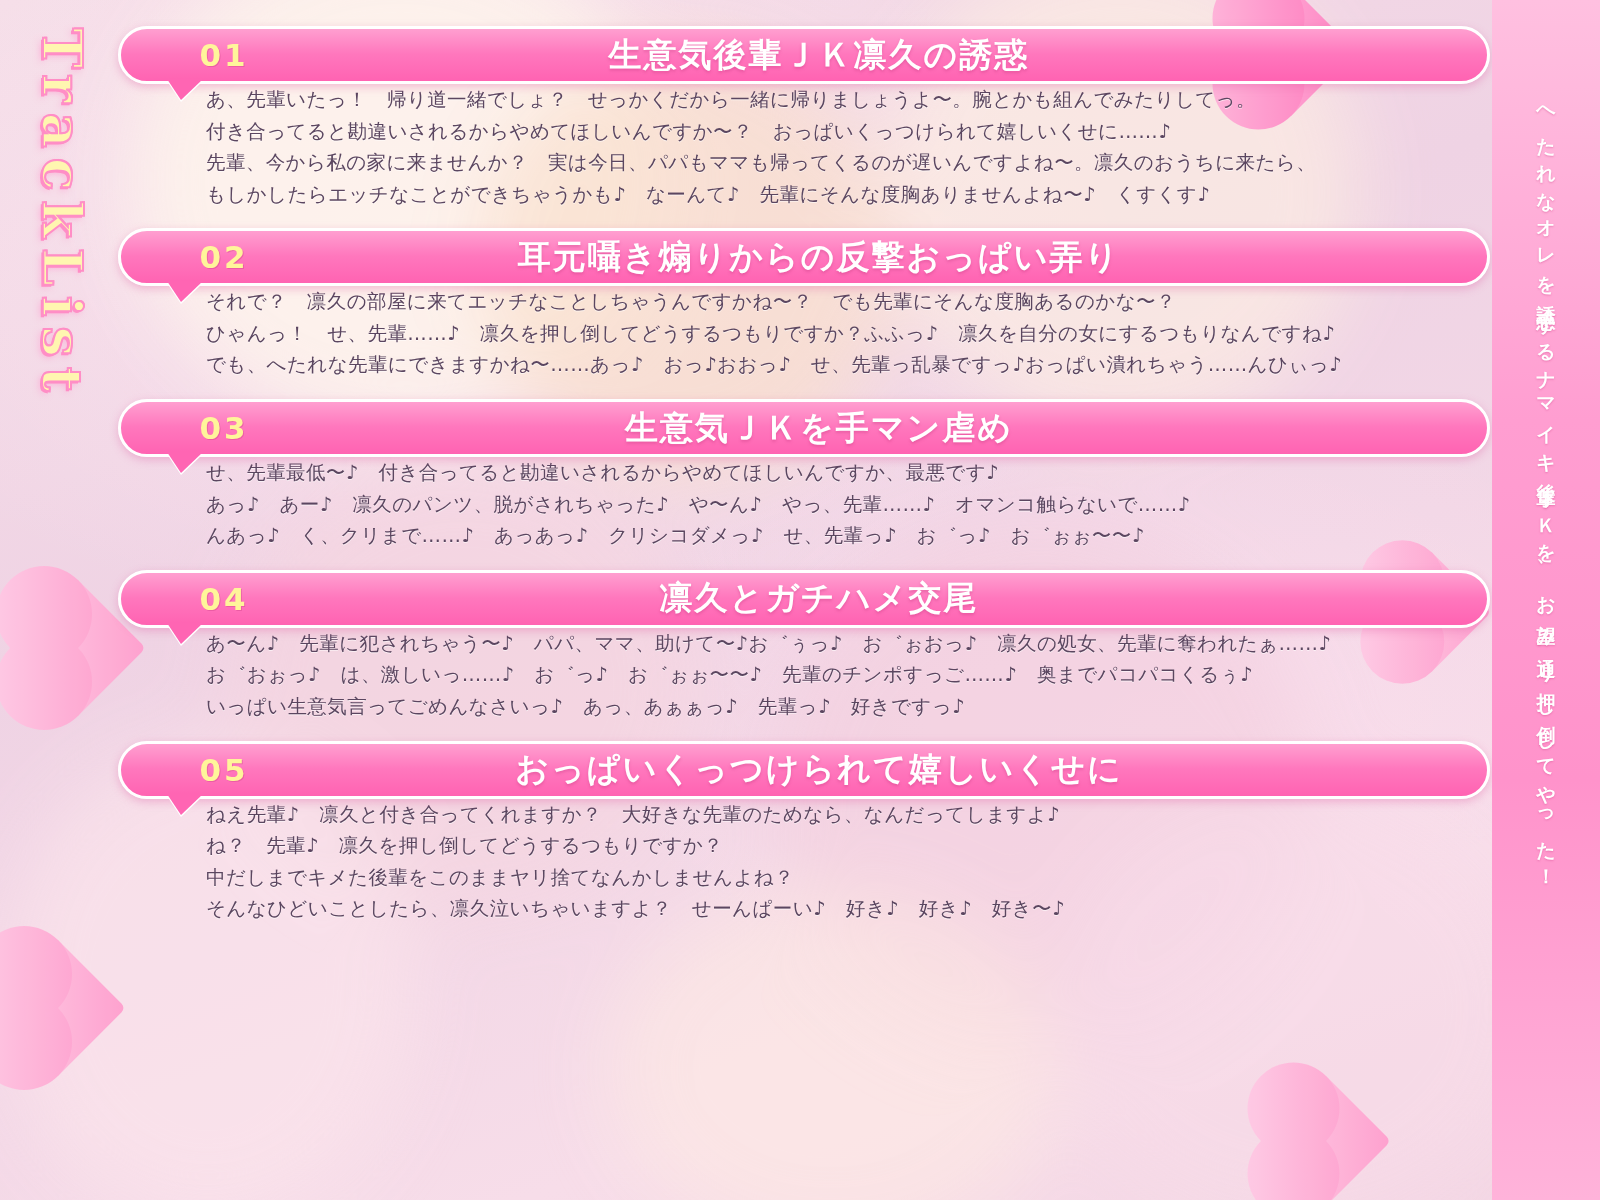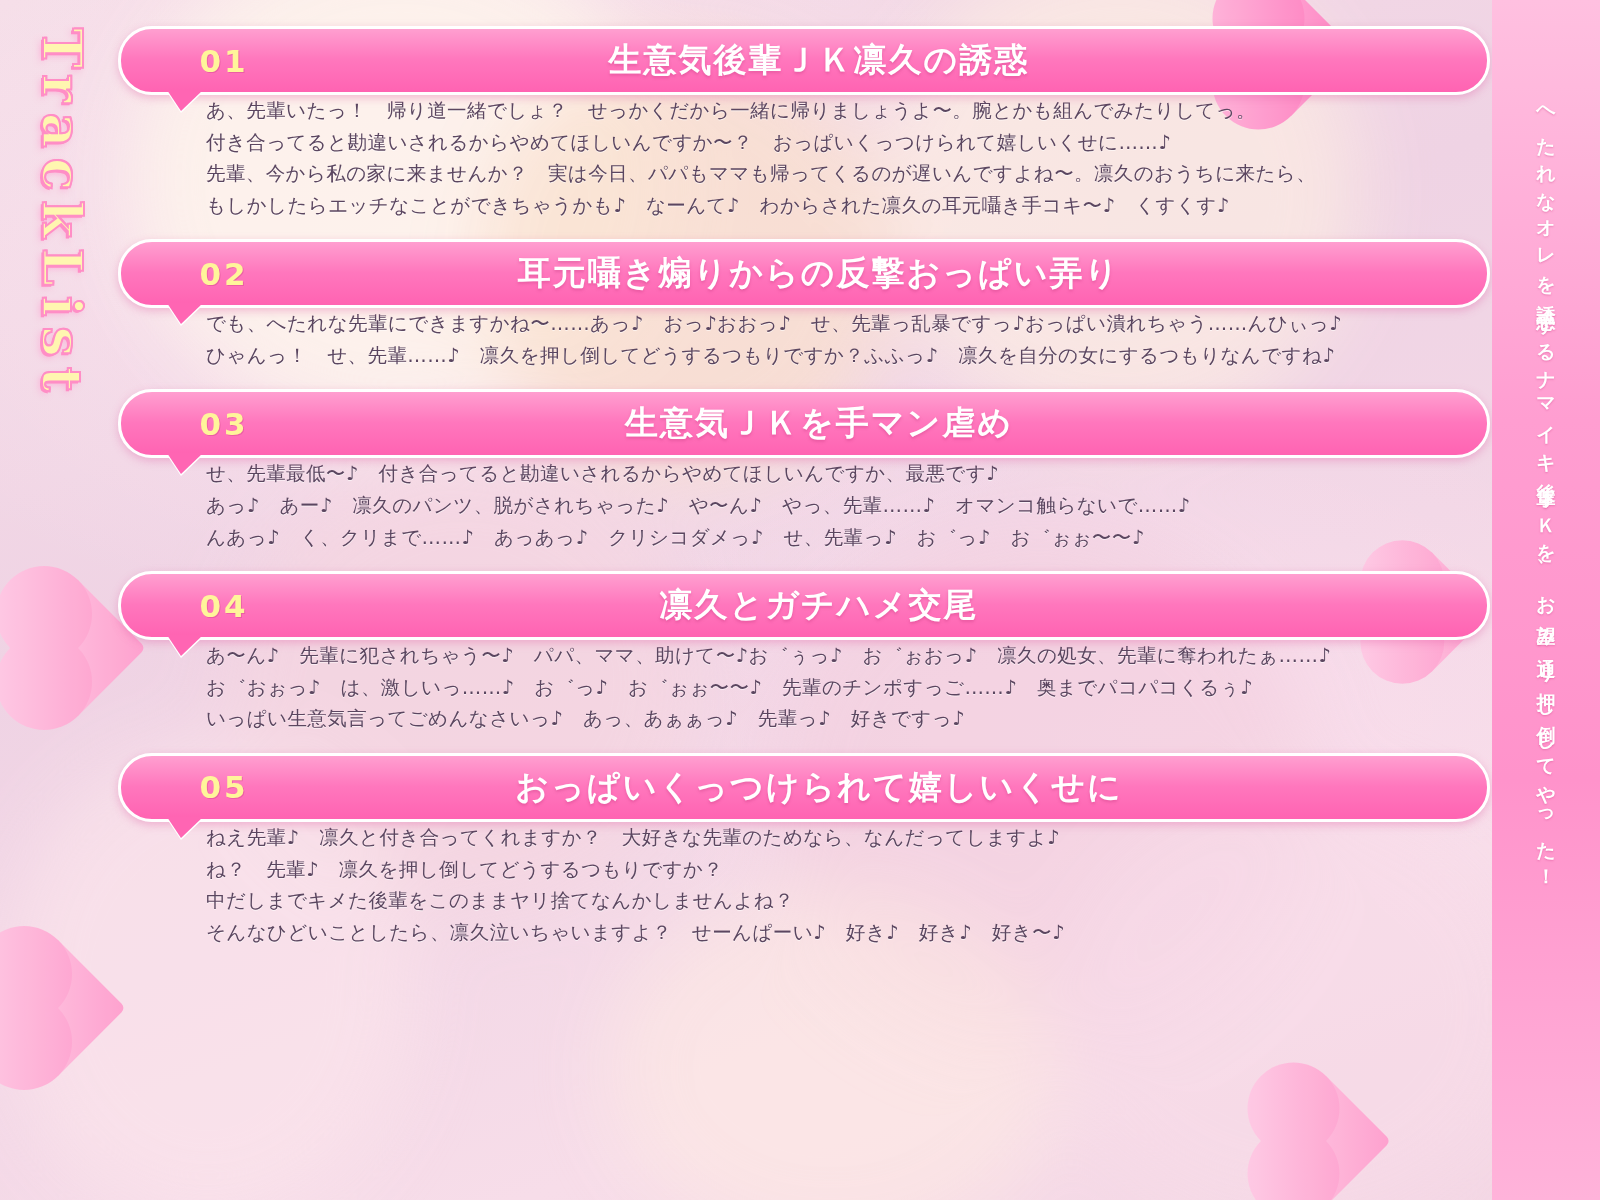--- a/index.html
+++ b/index.html
@@ -86,21 +86,21 @@
     left: 118px; top: 26px;
     width: 1372px;
   }
   .track { margin-bottom: 18px; position: relative; }
 
   .bubble {
     position: relative;
     background: linear-gradient(180deg, #ff9fd0 0%, #ff77bd 48%, #ff63b2 100%);
     border: 3px solid #ffffff;
     border-radius: 34px;
-    height: 69px;
+    height: 58px;
     display: flex;
     align-items: center;
     box-shadow: 0 3px 8px rgba(220,90,160,0.35);
     padding: 0 28px;
   }
   .bubble::after {
     content: "";
     position: absolute;
     left: 46px; bottom: -19px;
     width: 0; height: 0;
@@ -174,32 +174,33 @@
 
     <div class="track">
       <div class="bubble">
         <div class="tnum">01</div>
         <div class="ttitle">生意気後輩ＪＫ凛久の誘惑</div>
       </div>
       <div class="lines">
         <div class="ln">あ、先輩いたっ！　帰り道一緒でしょ？　せっかくだから一緒に帰りましょうよ〜。腕とかも組んでみたりしてっ。</div>
         <div class="ln">付き合ってると勘違いされるからやめてほしいんですか〜？　おっぱいくっつけられて嬉しいくせに……♪</div>
         <div class="ln">先輩、今から私の家に来ませんか？　実は今日、パパもママも帰ってくるのが遅いんですよね〜。凛久のおうちに来たら、</div>
-        <div class="ln">もしかしたらエッチなことができちゃうかも♪　なーんて♪　わからされた凛久の耳元囁き手コキ〜♪　くすくす♪</div>
+        <div class="ln">もしかしたらエッチなことができちゃうかも♪　なーんて♪　先輩にそんな度胸ありませんよね〜♪　くすくす♪</div>
       </div>
     </div>
 
     <div class="track">
       <div class="bubble">
         <div class="tnum">02</div>
         <div class="ttitle">耳元囁き煽りからの反撃おっぱい弄り</div>
       </div>
       <div class="lines">
+        <div class="ln">それで？　凛久の部屋に来てエッチなことしちゃうんですかね〜？　でも先輩にそんな度胸あるのかな〜？</div>
+        <div class="ln">ひゃんっ！　せ、先輩……♪　凛久を押し倒してどうするつもりですか？ふふっ♪　凛久を自分の女にするつもりなんですね♪</div>
         <div class="ln">でも、へたれな先輩にできますかね〜……あっ♪　おっ♪おおっ♪　せ、先輩っ乱暴ですっ♪おっぱい潰れちゃう……んひぃっ♪</div>
-        <div class="ln">ひゃんっ！　せ、先輩……♪　凛久を押し倒してどうするつもりですか？ふふっ♪　凛久を自分の女にするつもりなんですね♪</div>
       </div>
     </div>
 
     <div class="track">
       <div class="bubble">
         <div class="tnum">03</div>
         <div class="ttitle">生意気ＪＫを手マン虐め</div>
       </div>
       <div class="lines">
         <div class="ln">せ、先輩最低〜♪　付き合ってると勘違いされるからやめてほしいんですか、最悪です♪</div>

